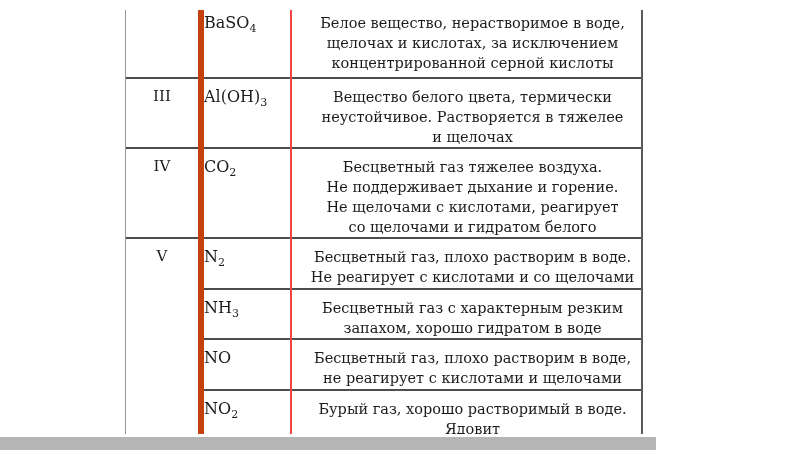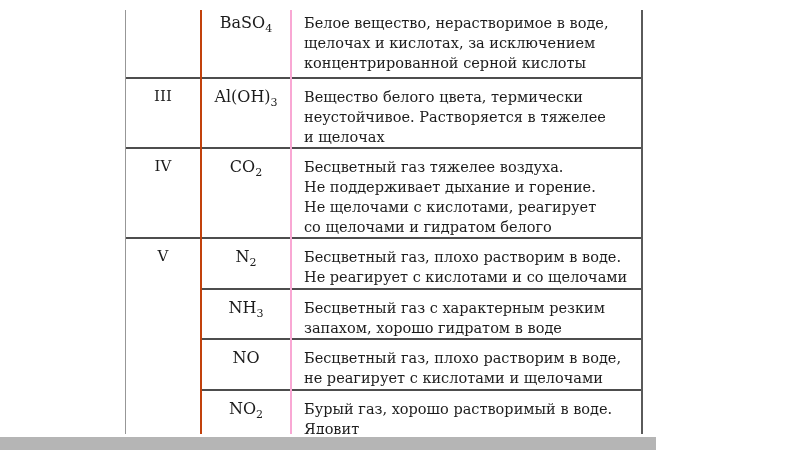--- a/index.html
+++ b/index.html
@@ -38,30 +38,31 @@
   tr.r1 { height: 68px; }
   tr.r2 { height: 68px; }
   tr.r3 { height: 89px; }
   tr.r4 { height: 51px; }
   tr.r5 { height: 49px; }
   tr.r6 { height: 51px; }
   tr.r7 { height: 48px; }
   td.group-cell {
     text-align: center;
     font-size: 15px;
-    border-right: 2px solid #c2410c;
+    border-right: 6px solid #c2410c;
   }
   td.formula-cell {
-    text-align: center;
+    text-align: left;
     font-size: 16px;
-    border-right: 2px solid #f9a8d4;
+    border-right: 2px solid #ef4444;
   }
   td.desc-cell {
     padding-left: 12px;
     font-size: 14.5px;
+    text-align: center;
   }
   td.bt { border-top: 2px solid #4d4d4d; }
   .desc-line {
     white-space: nowrap;
     line-height: 20px;
   }
   .sub {
     font-size: 11px;
     vertical-align: sub;
     line-height: 0;

